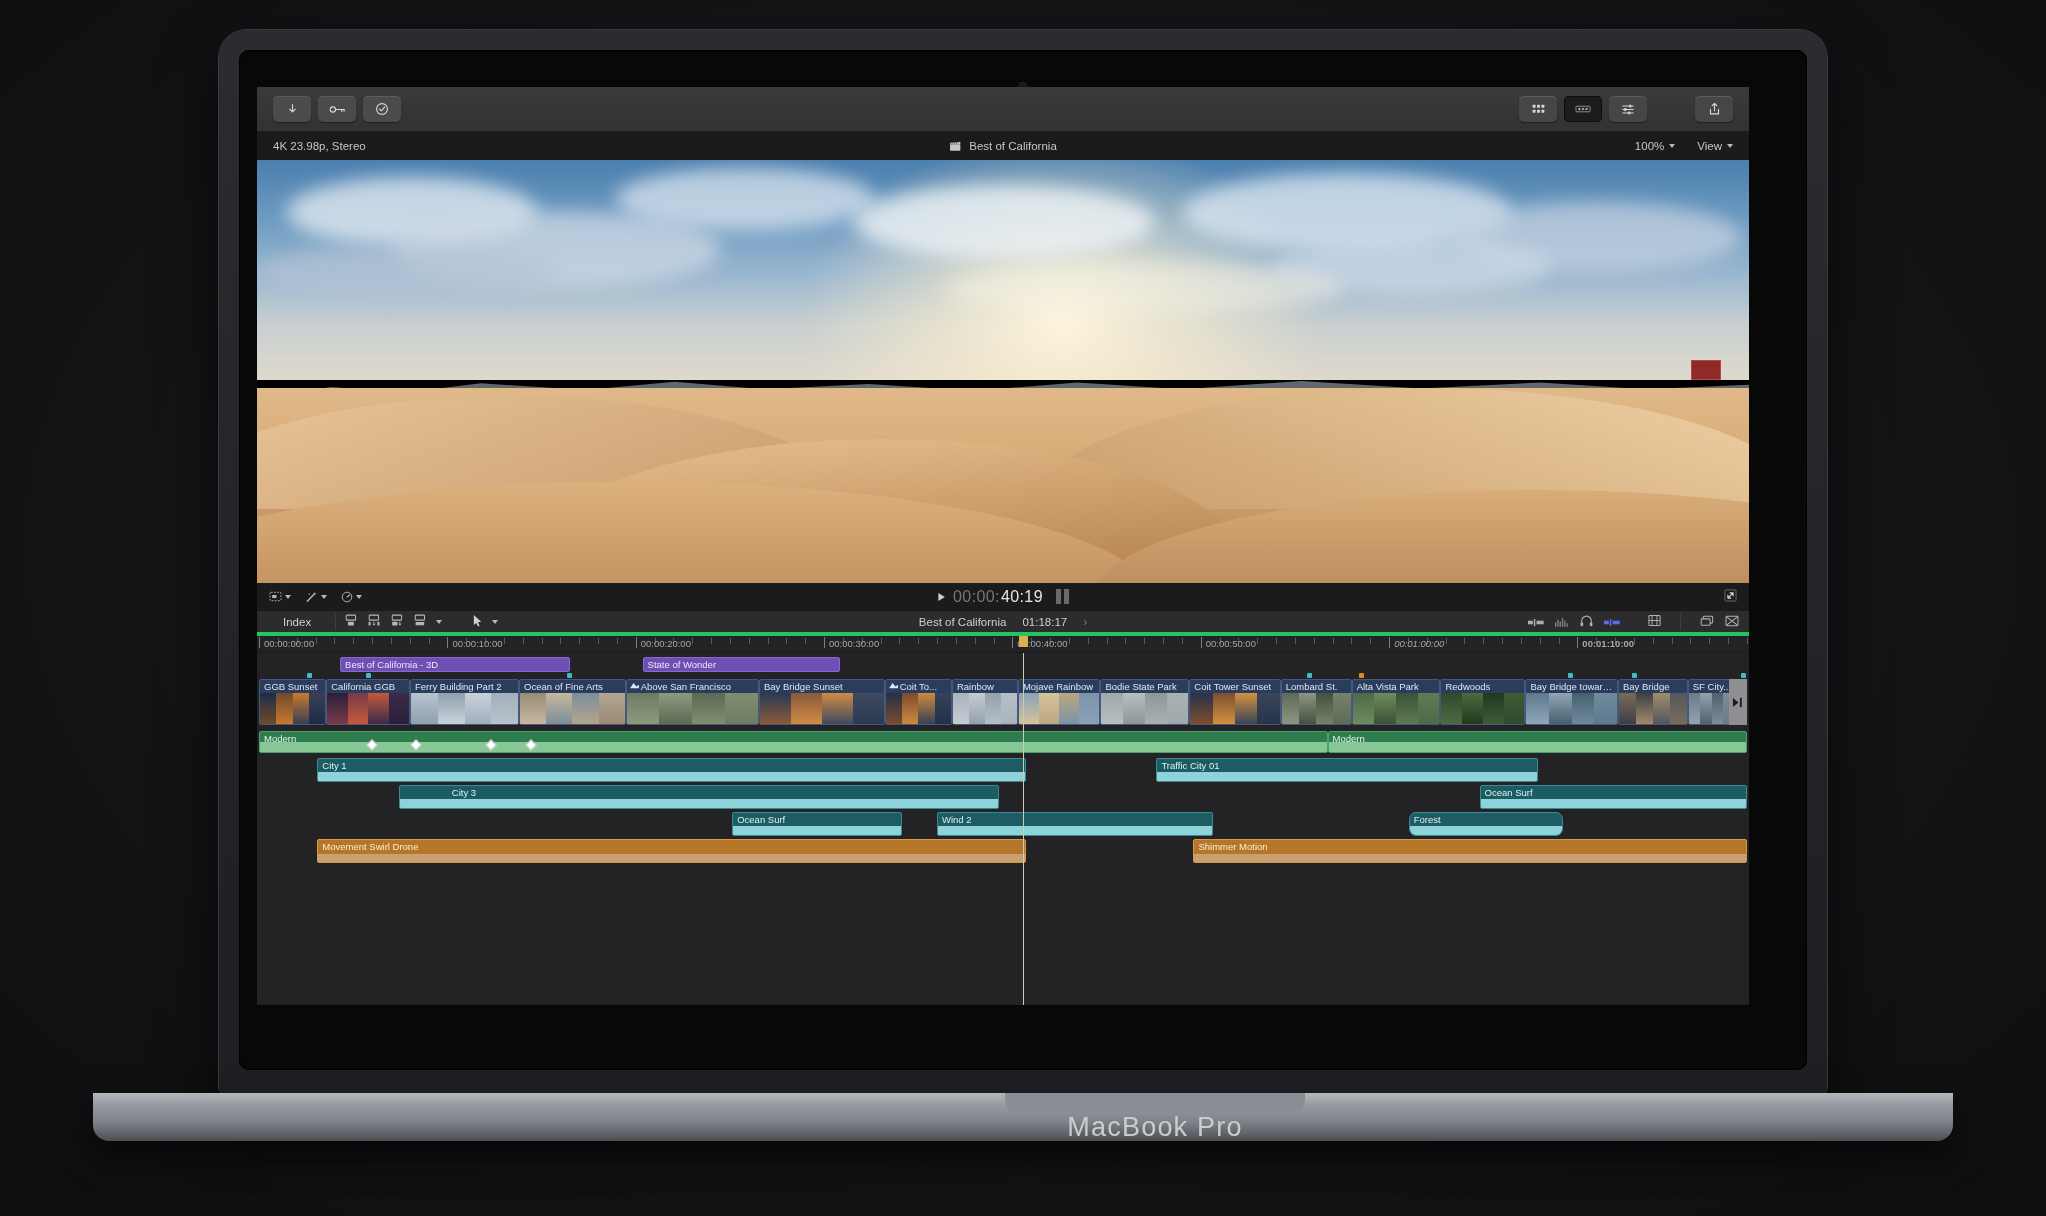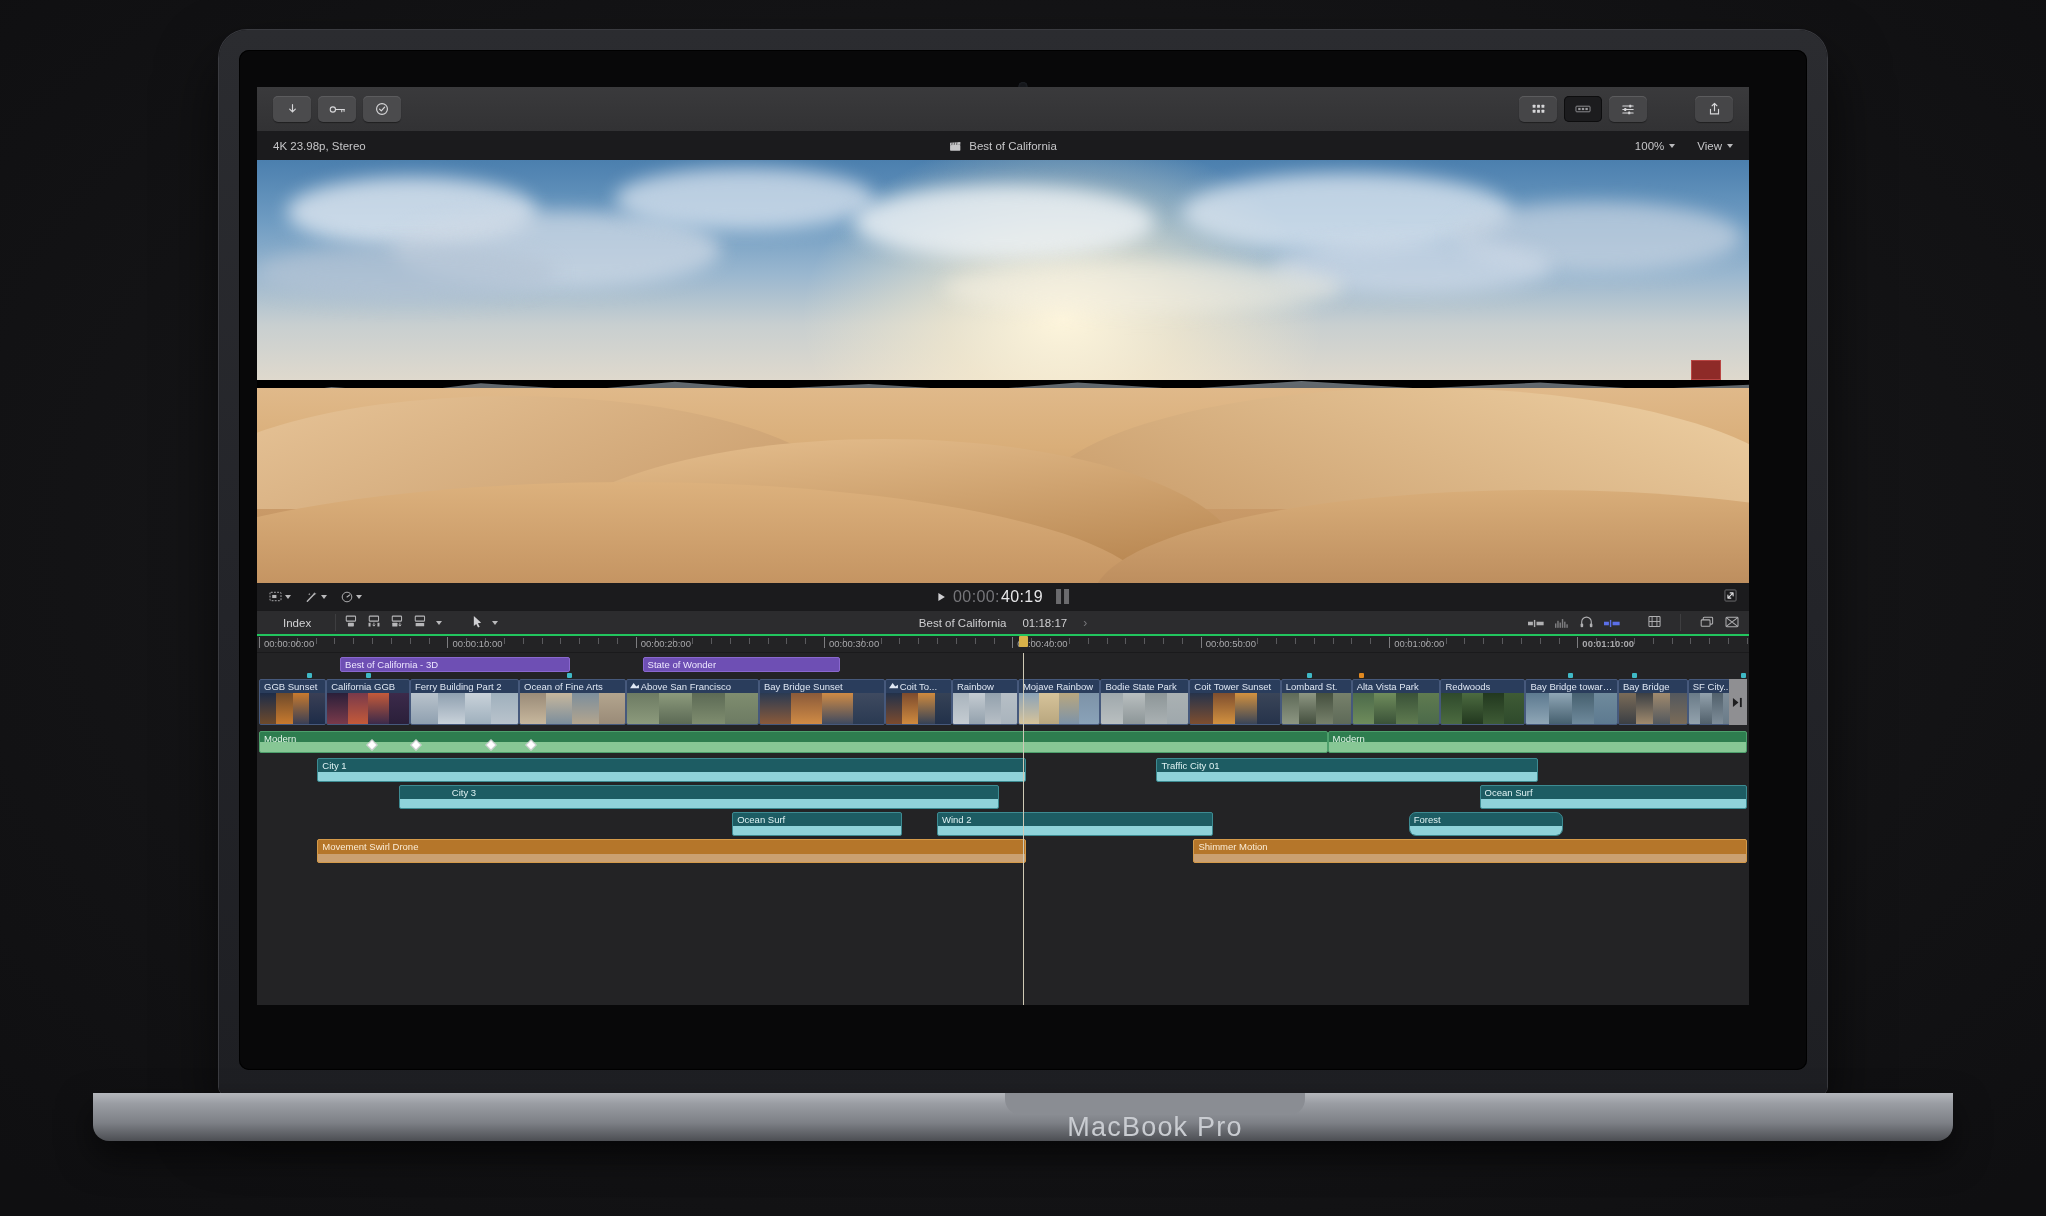--- a/index.html
+++ b/index.html
@@ -102,21 +102,21 @@
   .timecode{position:absolute;left:50%;transform:translateX(-50%);
             display:flex;align-items:center;gap:7px;}
   .tc-txt{font-family:"Liberation Sans",sans-serif;font-size:16px;letter-spacing:.4px;}
   .tc-dim{color:#76767a;}
   .tc-bright{color:#e6e6e8;}
   .pausebars{display:flex;gap:3px;margin-left:6px;}
   .pausebars i{width:5px;height:15px;background:#6b6b6e;display:block;}
 
   
   .indexbar{height:26px;background:#2c2c2e;border-top:1px solid #1a1a1c;
-            border-bottom:2px solid #22c55e;display:flex;align-items:center;
+            border-bottom:4px solid #22c55e;display:flex;align-items:center;
             padding:0 10px;position:relative;flex:0 0 26px;}
   .idx-name{color:#d2d2d4;font-size:11.5px;padding:0 16px;}
   .divv{width:1px;height:17px;background:#3e3e40;margin:0 8px;}
   .idx-tools{display:flex;align-items:center;gap:9px;color:#b7b7b9;}
   .idx-center{position:absolute;left:50%;transform:translateX(-50%);
               display:flex;align-items:center;gap:16px;color:#cfcfd1;font-size:11.5px;}
   .idx-right{margin-left:auto;display:flex;align-items:center;gap:11px;color:#b0b0b2;}
   .chev{color:#77777a;font-size:12px;}
 
   
@@ -515,21 +515,21 @@
               <div class="rtick" style="left: 1433.49px;"></div>
               <div class="rtick" style="left: 1452.33px;"></div>
               <div class="rtick" style="left: 1471.16px;"></div>
               <div class="rtick" style="left: 1490px;"></div>
               <div class="rlab" style="left: 7px;">00:00:00:00</div>
               <div class="rlab" style="left: 195.381px;">00:00:10:00</div>
               <div class="rlab" style="left: 383.762px;">00:00:20:00</div>
               <div class="rlab" style="left: 571.994px;">00:00:30:00</div>
               <div class="rlab" style="left: 760.374px;">00:00:40:00</div>
               <div class="rlab" style="left: 948.755px;">00:00:50:00</div>
-              <div class="rlab" style="left: 1137.14px;">00:01:00:00</div>
+              <div class="rlab" style="left: 1137.14px; font-style: italic;">00:01:00:00</div>
               <div class="rlab" style="left: 1325.37px; font-weight: bold;">00:01:10:00</div>
               <div class="playhead-top" style="left: 765.79px;"></div>
             </div>
           <div id="tl-body" style="position:absolute;left:0;right:0;top:17px;bottom:0;">
             <div id="lane-titles" class="lane" style="left:0;right:0;top:4px;height:15px;">
                 <div class="clip title-clip" style="left: 83.096px; width: 230.342px;">
                   <span class="clip-lbl">Best of California - 3D</span>
                 </div>
                 <div class="clip title-clip" style="left: 385.606px; width: 197.309px;">
                   <span class="clip-lbl">State of Wonder</span>

